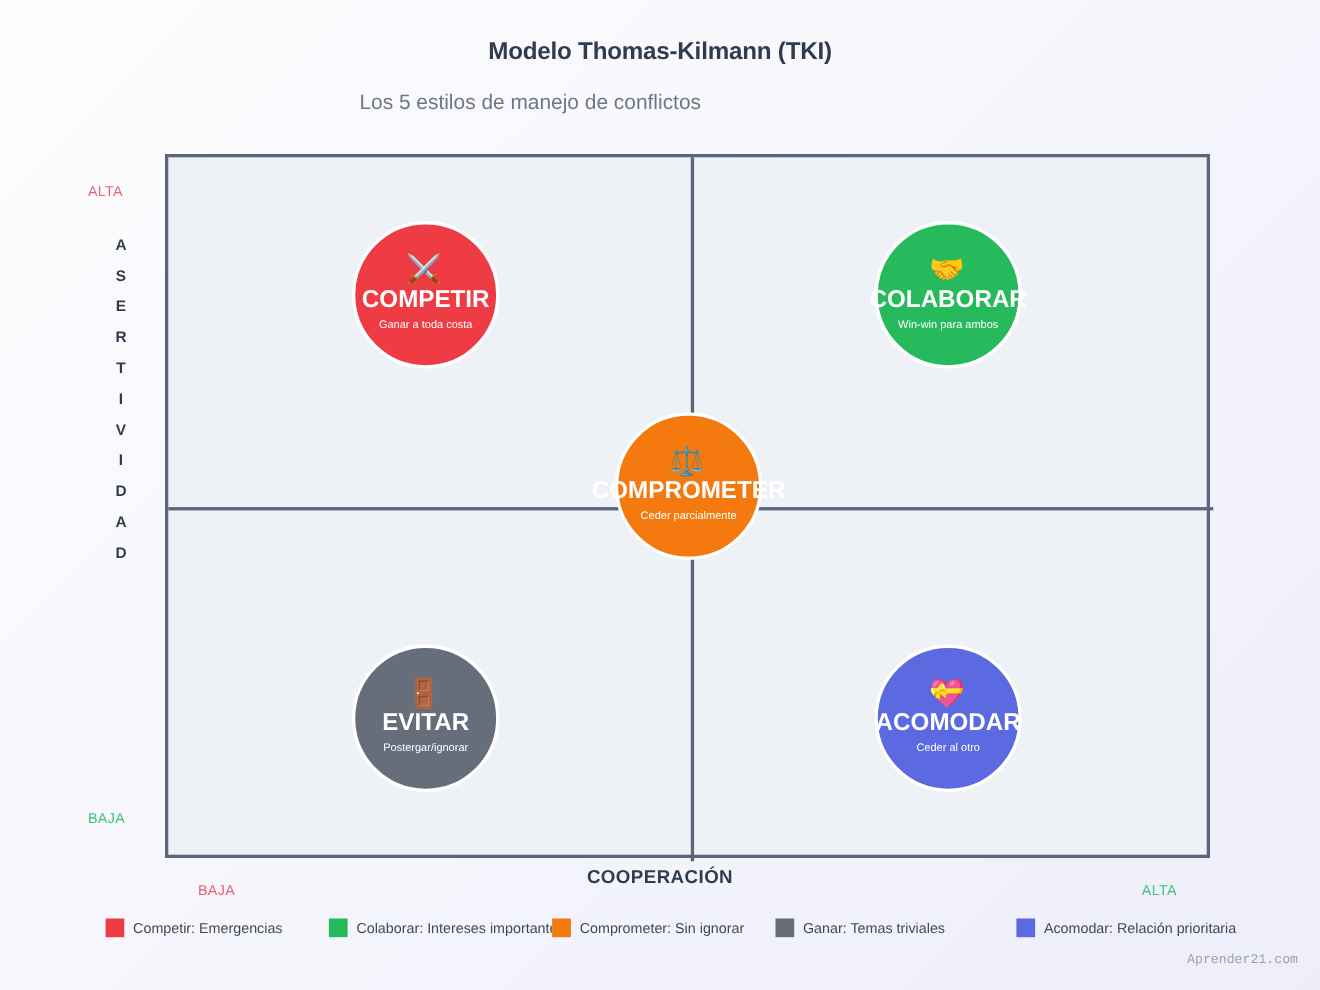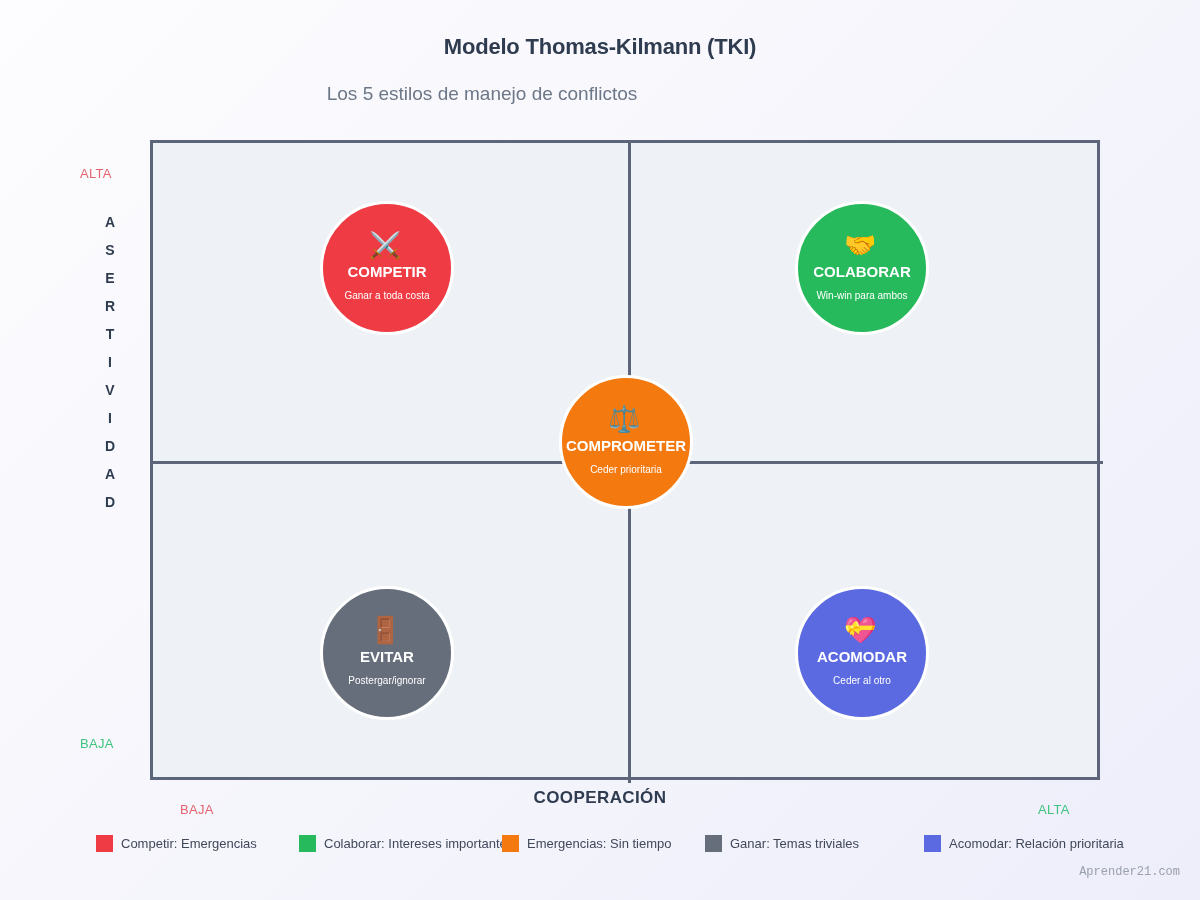--- a/index.html
+++ b/index.html
@@ -83,21 +83,21 @@
   }
   .bubble .glyph {
     font-size: 26px;
     line-height: 30px;
     height: 30px;
     letter-spacing: 2px;
     color: #ffffff;
     white-space: nowrap;
   }
   .bubble .name {
-    font-size: 15px;
+    font-size: 22px;
     font-weight: bold;
     line-height: 24px;
     white-space: nowrap;
   }
   .bubble .desc {
     font-size: 10px;
     font-weight: normal;
     line-height: 20px;
     white-space: nowrap;
     margin-top: 2px;
@@ -230,21 +230,21 @@
 
 <div class="bubble" id="bubble-colaborar" style="background: rgb(39, 186, 92);">
   <div class="glyph">🤝</div>
   <div class="name">COLABORAR</div>
   <div class="desc">Win-win para ambos</div>
 </div>
 
 <div class="bubble" id="bubble-comprometer" style="background: rgb(244, 121, 15);">
   <div class="glyph">⚖️</div>
   <div class="name">COMPROMETER</div>
-  <div class="desc">Ceder prioritaria</div>
+  <div class="desc">Ceder parcialmente</div>
 </div>
 
 <div class="bubble" id="bubble-evitar" style="background: rgb(102, 110, 124);">
   <div class="glyph">🚪</div>
   <div class="name">EVITAR</div>
   <div class="desc">Postergar/ignorar</div>
 </div>
 
 <div class="bubble" id="bubble-acomodar" style="background: rgb(91, 106, 224);">
   <div class="glyph">💝</div>
@@ -276,21 +276,21 @@
   <div class="legend-item" id="legend-item-0">
     <span class="legend-swatch" style="background: rgb(238, 59, 68);"></span>
     <span class="legend-label">Competir: Emergencias</span>
   </div>
   <div class="legend-item" id="legend-item-1">
     <span class="legend-swatch" style="background: rgb(39, 186, 92);"></span>
     <span class="legend-label">Colaborar: Intereses importantes</span>
   </div>
   <div class="legend-item" id="legend-item-2">
     <span class="legend-swatch" style="background: rgb(244, 121, 15);"></span>
-    <span class="legend-label">Emergencias: Sin tiempo</span>
+    <span class="legend-label">Comprometer: Sin ignorar</span>
   </div>
   <div class="legend-item" id="legend-item-3">
     <span class="legend-swatch" style="background: rgb(102, 110, 124);"></span>
     <span class="legend-label">Ganar: Temas triviales</span>
   </div>
   <div class="legend-item" id="legend-item-4">
     <span class="legend-swatch" style="background: rgb(91, 106, 224);"></span>
     <span class="legend-label">Acomodar: Relación prioritaria</span>
   </div>
 </div>

